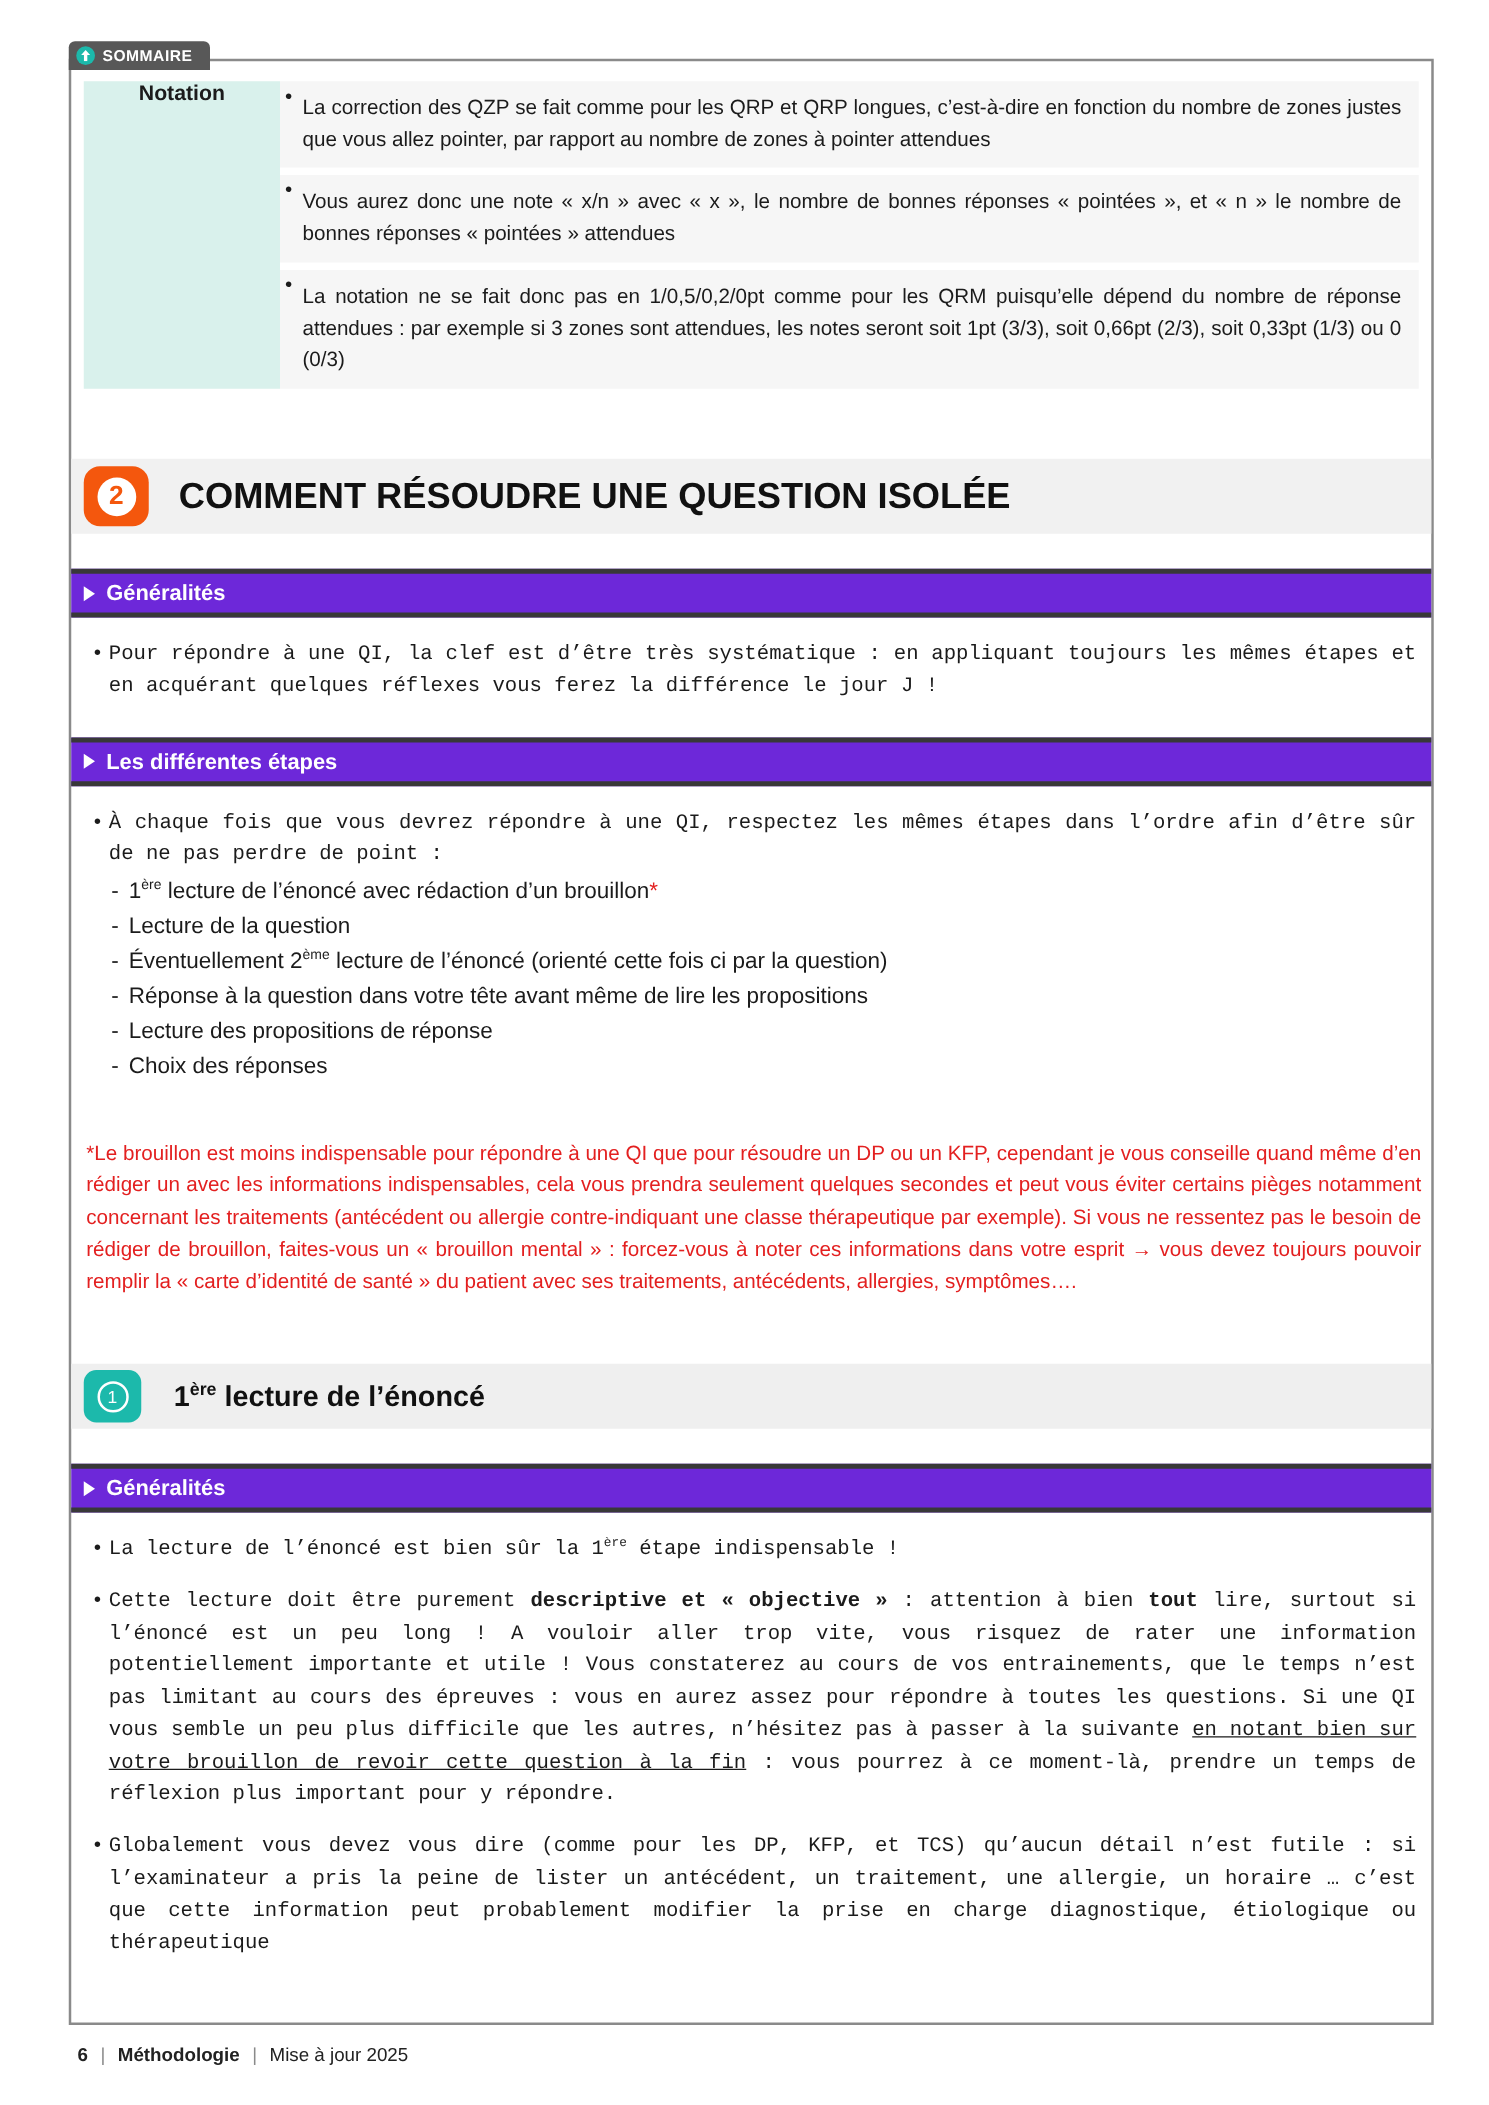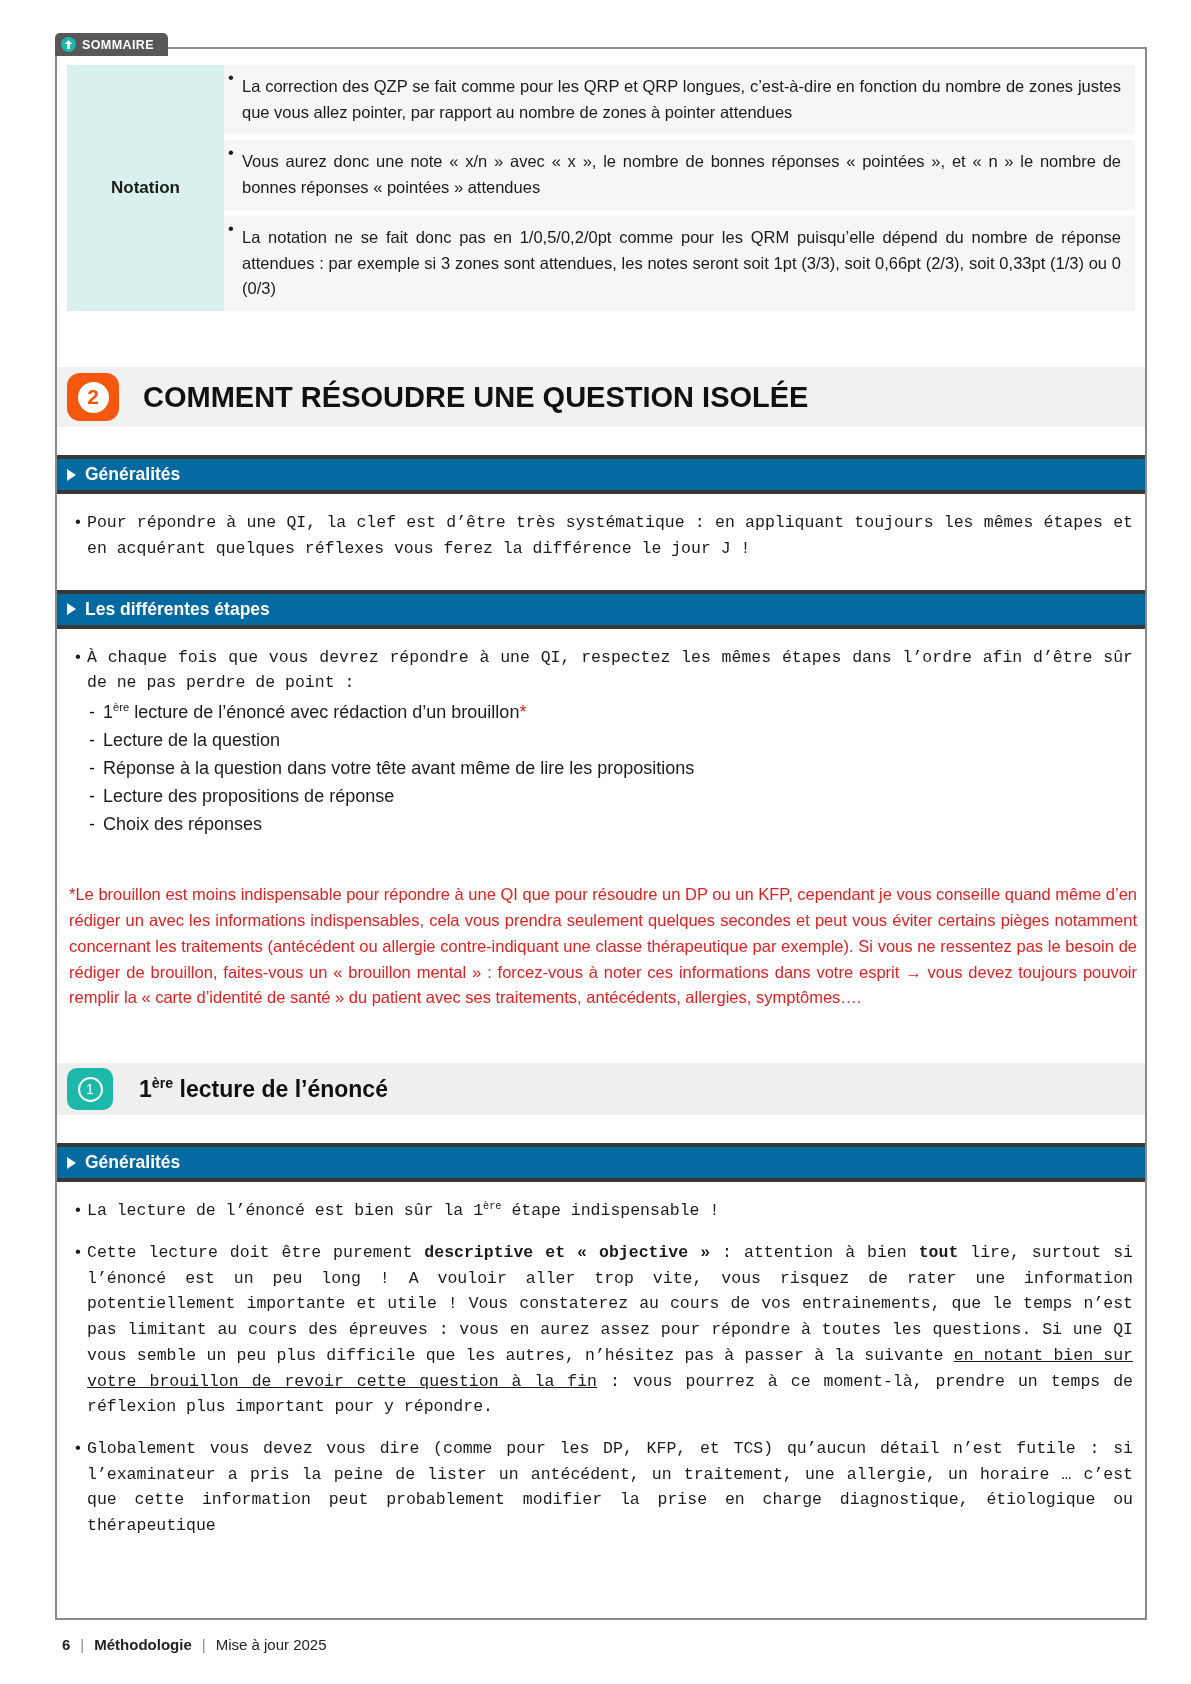--- a/index.html
+++ b/index.html
@@ -13,40 +13,40 @@
   .sommaire-icon{width:15px;height:15px;background:#1CB9AB;border-radius:50%;
     display:flex;align-items:center;justify-content:center;}
   .sommaire-icon svg{display:block;}
 
   
   .box{position:absolute;top:47px;left:55px;width:1092px;height:1573px;background:#fff;
     border:2px solid #8a8a8a;box-sizing:border-box;z-index:2;}
 
   
   .notation-table{display:flex;margin:16px 10px 0 10px;}
-  .notation-label-cell{width:157px;background:#d9f1ec;display:flex;align-items:center;justify-content:center;
+  .notation-label-cell{width:157px;background:#d9f1ec;display:flex;align-items:flex-start;justify-content:center;
     font-weight:bold;font-size:17px;flex-shrink:0;}
   .notation-body{flex:1;display:flex;flex-direction:column;gap:6px;}
   .notation-row{background:#f6f6f6;padding:9px 14px 9px 14px;}
 
   .txt{font-size:16.5px;line-height:1.56;text-align:justify;}
   .bullet{position:relative;padding-left:18px;}
   .bullet::before{content:"\2022";position:absolute;left:4px;top:0;}
 
   
   .section-heading{display:flex;align-items:center;gap:24px;background:#f1f1f1;
     padding:6px 10px;margin-top:56px;}
   .badge-orange{width:52px;height:48px;background:#F4570D;border-radius:13px;flex-shrink:0;
     display:flex;align-items:center;justify-content:center;}
   .badge-orange .circle{width:31px;height:31px;background:#fff;border-radius:50%;color:#F4570D;
     font-weight:bold;font-size:21px;display:flex;align-items:center;justify-content:center;}
   .section-title{font-size:29px;font-weight:bold;color:#111;}
 
   
-  .dark-bar{background:#0369a1;border-top:4px solid #383838;border-bottom:4px solid #383838;
+  .dark-bar{background:#6d28d9;border-top:4px solid #383838;border-bottom:4px solid #383838;
     color:#fff;font-weight:bold;font-size:17.5px;padding:5px 10px;display:flex;align-items:center;gap:9px;
     margin-top:28px;}
   .tri{width:0;height:0;border-left:9px solid #ffffff;border-top:6px solid transparent;
     border-bottom:6px solid transparent;flex-shrink:0;}
 
   .para{margin:16px 12px 0 12px;font-family:Liberation Mono, monospace;}
   .steps{margin:2px 12px 0 32px;}
   .step{position:relative;padding-left:14px;font-size:18px;line-height:1.56;}
   .step::before{content:"-";position:absolute;left:0;top:0;}
   sup{font-size:62%;line-height:0;}
@@ -114,20 +114,21 @@
 
     <div class="dark-bar">
       <span class="tri"></span>
       <span>Les différentes étapes</span>
     </div>
 
     <div class="para txt bullet">À chaque fois que vous devrez répondre à une QI, respectez les mêmes étapes dans l’ordre afin d’être sûr de ne pas perdre de point :</div>
     <div class="steps">
       <div class="step"><span>1</span><sup>ère</sup><span> lecture de l’énoncé avec rédaction d’un brouillon</span><span class="red">*</span></div>
       <div class="step"><span>Lecture de la question</span></div>
+      <div class="step"><span>Éventuellement 2</span><sup>ème</sup><span> lecture de l’énoncé (orienté cette fois ci par la question)</span></div>
       <div class="step"><span>Réponse à la question dans votre tête avant même de lire les propositions</span></div>
       <div class="step"><span>Lecture des propositions de réponse</span></div>
       <div class="step"><span>Choix des réponses</span></div>
     </div>
 
     <div class="note-red txt">*Le brouillon est moins indispensable pour répondre à une QI que pour résoudre un DP ou un KFP, cependant je vous conseille quand même d’en rédiger un avec les informations indispensables, cela vous prendra seulement quelques secondes et peut vous éviter certains pièges notamment concernant les traitements (antécédent ou allergie contre-indiquant une classe thérapeutique par exemple). Si vous ne ressentez pas le besoin de rédiger de brouillon, faites-vous un « brouillon mental » : forcez-vous à noter ces informations dans votre esprit → vous devez toujours pouvoir remplir la « carte d’identité de santé » du patient avec ses traitements, antécédents, allergies, symptômes….</div>
 
     <div class="sub-heading">
       <span class="badge-teal">
         <span class="ring">1</span>

